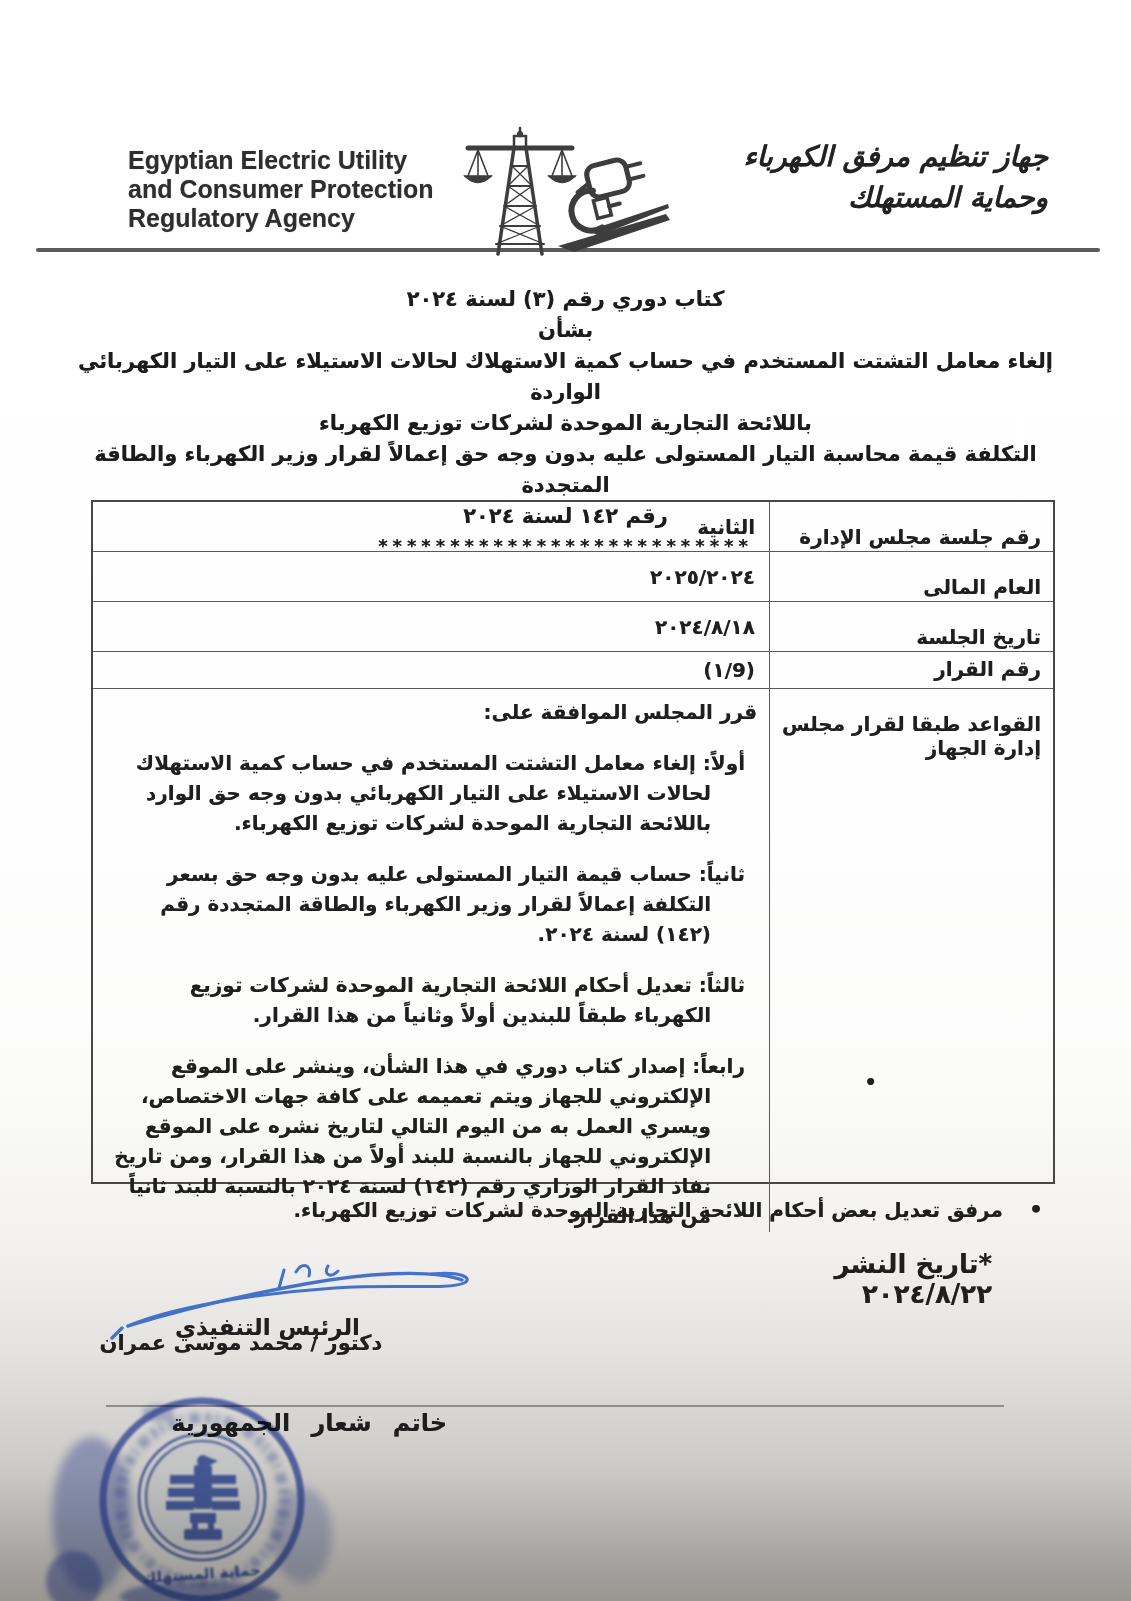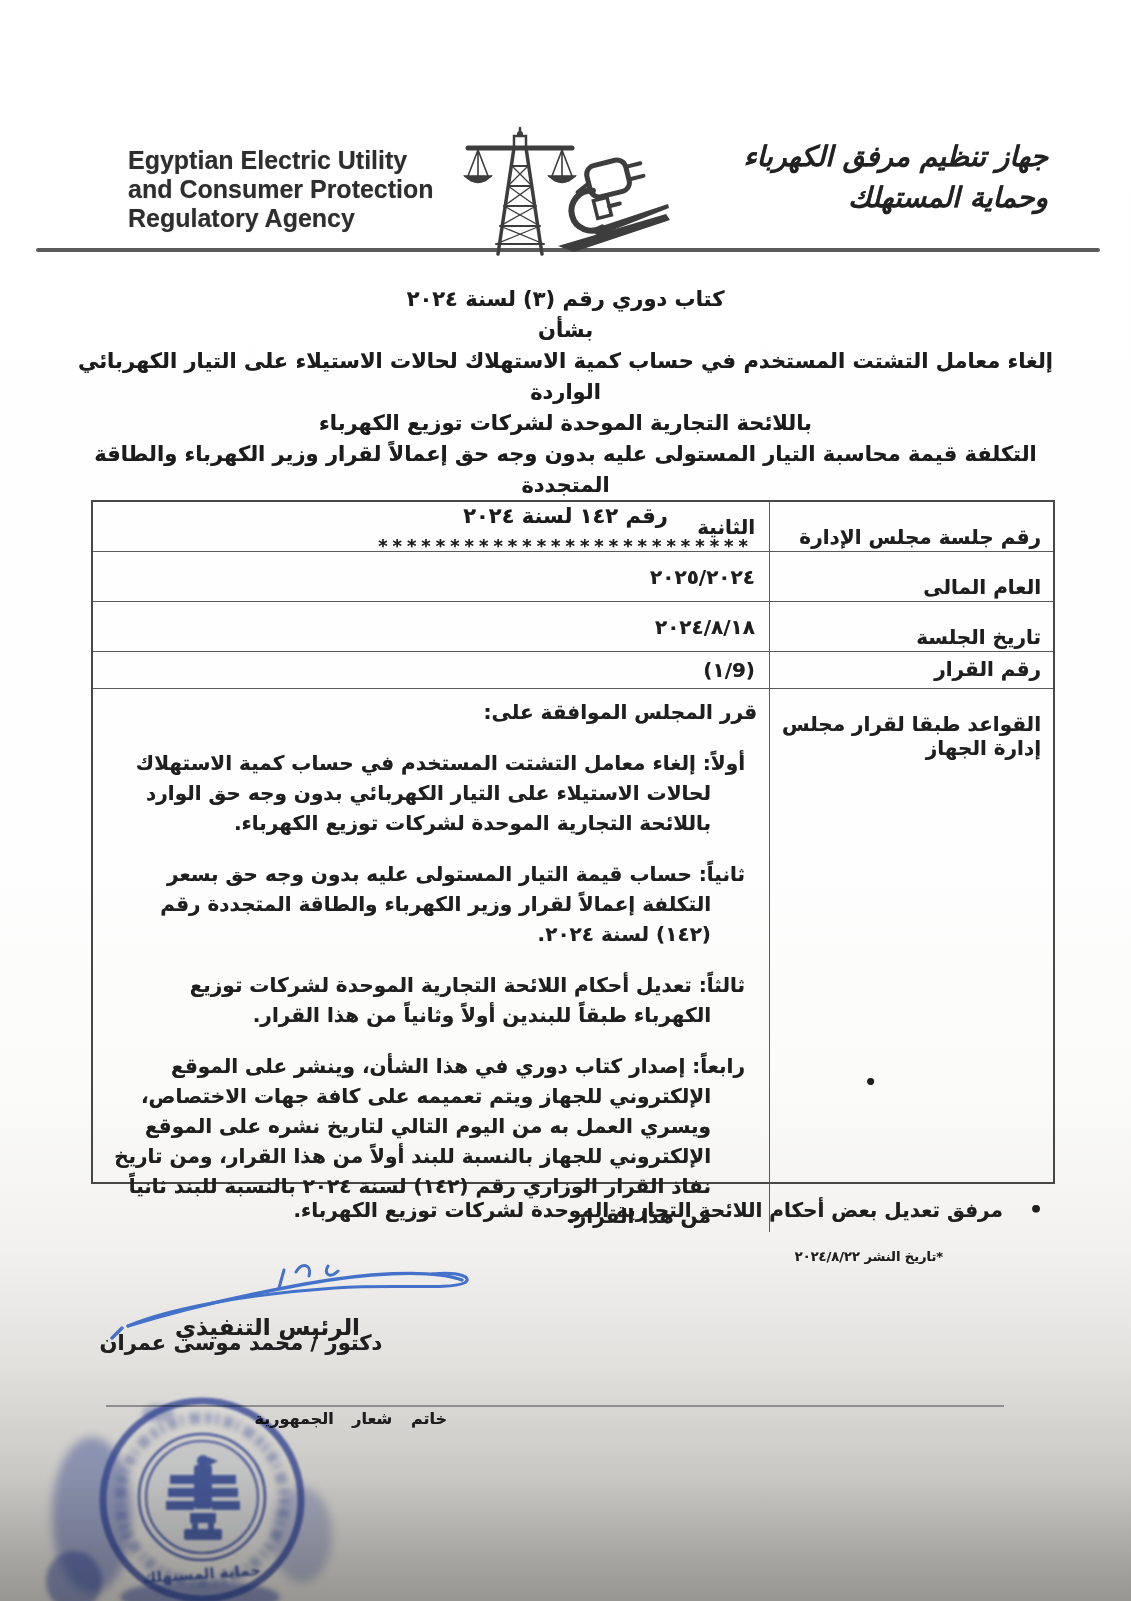--- a/index.html
+++ b/index.html
@@ -30,26 +30,26 @@
   .r5{height:543px;}
   .r4 .lbl{padding-top:5px;}
   .r5 .val{display:block;padding:8px 12px 6px 2px;line-height:30px;}
   .decision-intro{margin:0;}
   p.item{margin:21px 12px 0;padding-right:34px;text-indent:-34px;}
   .item .lead{margin-left:7px;}
   .cell-bullet{position:absolute;right:176px;top:383px;font-size:20px;line-height:20px;}
   
   .attach{right:88px;top:1196px;display:flex;gap:26px;align-items:flex-start;font-size:20px;line-height:29px;}
   .attach .b{font-size:22px;line-height:27px;}
-  .pubdate{left:746px;top:1249px;width:246px;text-align:center;font-size:13px;}
+  .pubdate{left:746px;top:1249px;width:246px;text-align:right;font-size:26px;}
   .sig-title{left:160px;top:1314px;width:215px;text-align:center;font-size:23px;}
   .sig-name{left:91px;top:1331px;width:300px;text-align:center;font-size:21px;}
   .sig-svg{left:100px;top:1258px;}
   .prestamp-line{left:106px;top:1405px;width:898px;height:2px;background:#868686;opacity:.9;}
-  .stamp-caption{left:93px;top:1409px;width:354px;font-size:16px;letter-spacing:1px;word-spacing:13px;color:#1d1d1d;white-space:nowrap;}
+  .stamp-caption{left:93px;top:1409px;width:354px;font-size:24px;letter-spacing:1px;word-spacing:13px;color:#1d1d1d;white-space:nowrap;}
   .stamp{left:40px;top:1385px;mix-blend-mode:multiply;}
 </style>
 </head>
 <body>
 
 <div class="page">
 
   <div class="abs en-block">
     <div>Egyptian Electric Utility</div>
     <div>and Consumer Protection</div>

